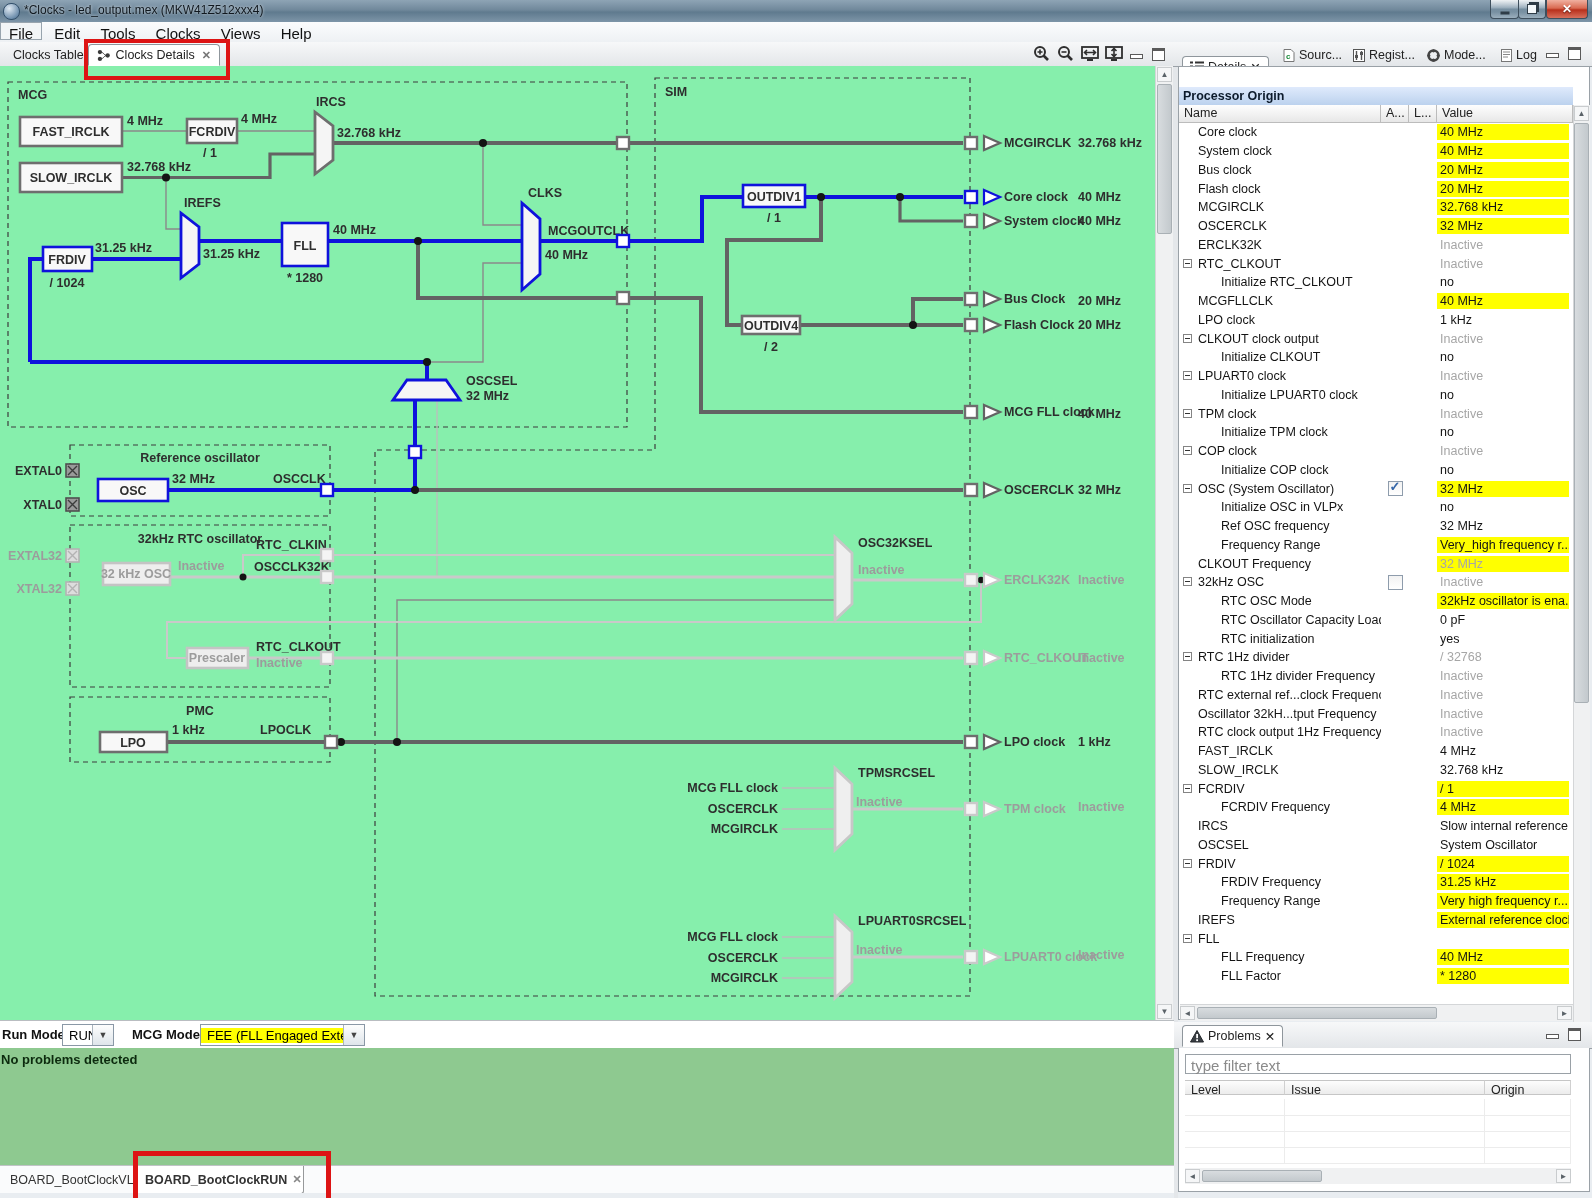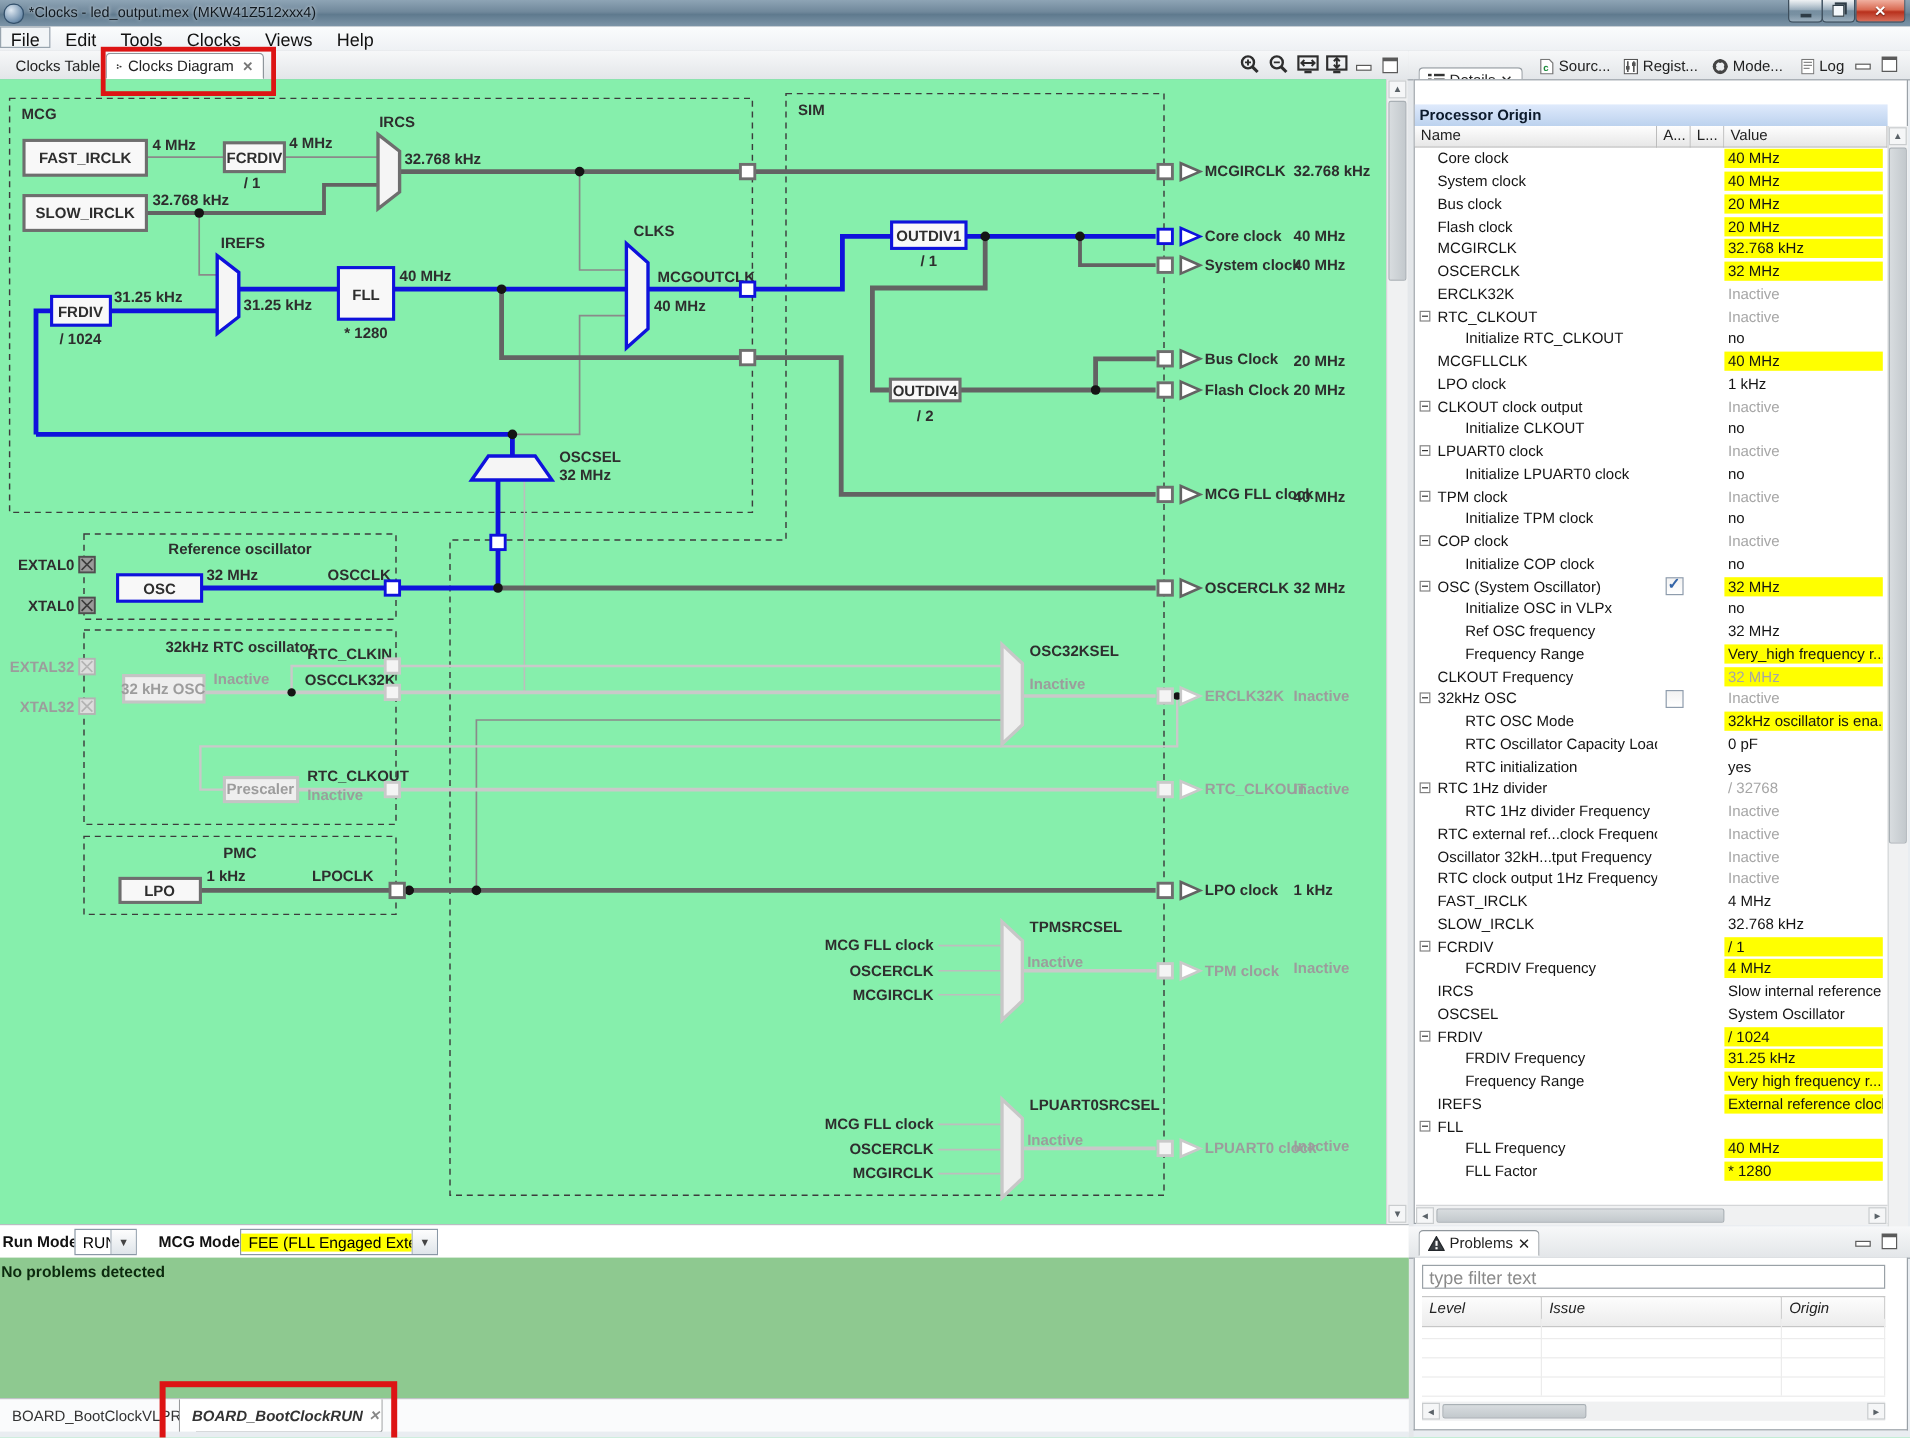--- a/index.html
+++ b/index.html
@@ -123,23 +123,23 @@
     color:#5a6268;font-size:8px;line-height:13px;text-align:center;box-sizing:border-box;}
   .sbh-thumb{position:absolute;top:2px;height:12px;background:linear-gradient(#d8dcdf,#c3c9cd);
     border:1px solid #a9b0b5;border-radius:2px;box-sizing:border-box;}
   
   #pr-tabbar{left:1174px;top:1022px;width:418px;height:26px;background:linear-gradient(#f7f8f9,#e3e6e9);
     border-bottom:1px solid #9aa1a7;}
   #pr-frame{left:1178px;top:1048px;width:412px;height:144px;background:#fff;border:1px solid #9aa1a7;
     border-top:none;box-sizing:border-box;}
   #pr-filter{left:6px;top:6px;width:386px;height:20px;border:1px solid #9aa1a7;font-size:15px;
     color:#8a8a8a;padding:2px 0 0 5px;box-sizing:border-box;background:#fff;}
-  .pr-colhdr{position:absolute;top:32px;height:26px;background:linear-gradient(#fdfdfd,#ececec);
+  .pr-colhdr{position:absolute;top:32px;height:15px;background:linear-gradient(#fdfdfd,#ececec);
     border-right:1px solid #d0d0d0;border-top:1px solid #c6c6c6;border-bottom:1px solid #c6c6c6;
-    font-size:12.5px;color:#222;padding:2px 0 0 6px;box-sizing:border-box;font-style:italic;}
+    font-size:12.5px;color:#222;padding:2px 0 0 6px;box-sizing:border-box;}
   .pr-row{position:absolute;height:16px;border-bottom:1px solid #ececec;}
   .pr-cell{position:absolute;top:0;height:16px;border-right:1px solid #ececec;box-sizing:border-box;}
   #pr-hscroll{left:6px;top:120px;width:386px;height:16px;background:#f0f1f2;position:absolute;}
   
   .rtab{position:absolute;top:2px;height:22px;display:flex;align-items:center;gap:4px;
     font-size:12.5px;color:#222;padding:0 7px;box-sizing:border-box;white-space:nowrap;}
   .rtab.active{background:#fff;border:1px solid #8f969c;border-bottom:1px solid #fff;border-radius:4px 4px 0 0;}
   .sash-v{left:1172px;top:42px;width:6px;height:1156px;background:#e4e7ea;}
 </style>
 </head>
@@ -176,21 +176,21 @@
     </svg>
     <span>Clocks Table</span>
   </div>
   <div class="etab active" style="left:88px;width:132px;">
     <svg width="14" height="13" viewBox="0 0 14 13">
       <circle cx="3" cy="3" r="2.2" fill="#3a3a3a"></circle>
         <circle cx="3" cy="10" r="2.2" fill="#3a3a3a"></circle>
       <circle cx="11" cy="6.5" r="2.2" fill="#3a3a3a"></circle>
       <path d="M3,3 C8,3 6,6.5 11,6.5 M3,10 C8,10 6,6.5 11,6.5" stroke="#3a3a3a" fill="none"></path>
     </svg>
-    <span>Clocks Diagram</span>
+    <span>Clocks Details</span>
     <span class="close-x">✕</span>
   </div>
 
   <svg class="toolicon" style="left:1032px;" viewBox="0 0 20 18">
     <circle cx="8" cy="7" r="5" fill="none" stroke="#2e2e2e" stroke-width="2"></circle>
     <path d="M11.5,10.5 L16,15" stroke="#2e2e2e" stroke-width="2.6"></path>
     <path d="M5.5,7 H10.5 M8,4.5 V9.5" stroke="#2e2e2e" stroke-width="1.6"></path>
   </svg>
   <svg class="toolicon" style="left:1056px;" viewBox="0 0 20 18">
     <circle cx="8" cy="7" r="5" fill="none" stroke="#2e2e2e" stroke-width="2"></circle>
@@ -522,21 +522,21 @@
 </div>
 
 <div id="green-area" class="abs">
   <div class="status">No problems detected</div>
 </div>
 
 <div id="btabbar" class="abs">
   <div class="btab" style="left:0;width:140px;">
     <span>BOARD_BootClockVLPR</span>
   </div>
-  <div class="btab active" style="left:149px;width:170px;font-style:italic;">
+  <div class="btab active" style="left:134px;width:170px;">
     <span>BOARD_BootClockRUN</span>
     <span class="close-x" style="color:#888;font-size:11px;padding-left:5px;font-weight:bold;">✕</span>
   </div>
 
 </div>
 <div id="bottom-strip" class="abs"></div>
 
 <div class="redbox abs" style="left:133px;top:1151px;width:188px;height:43px;border-width:5px;"></div>
 
 <div id="rp-tabbar" class="abs">

